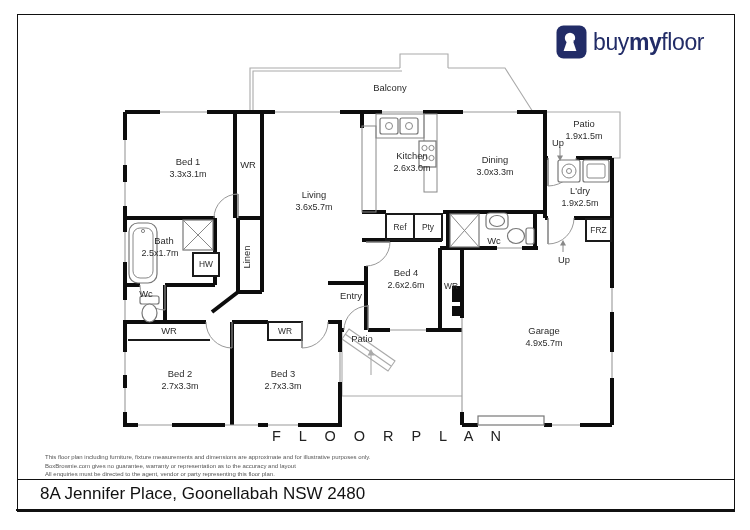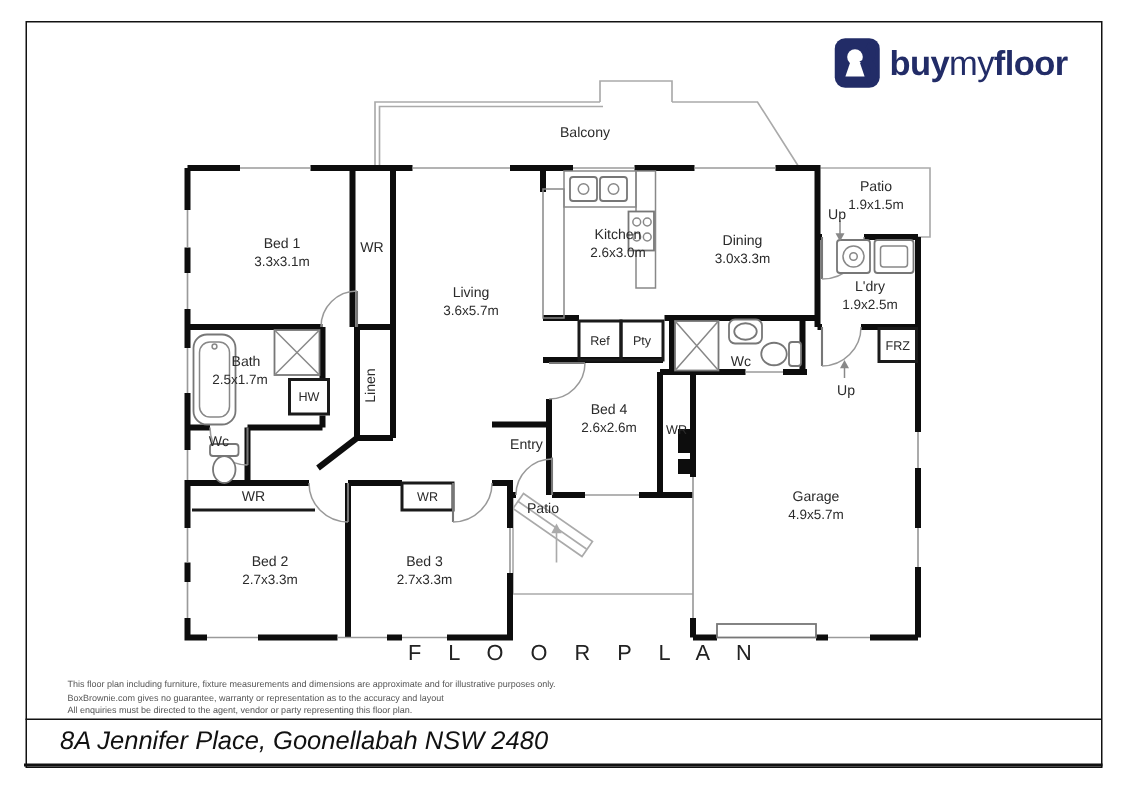--- a/index.html
+++ b/index.html
@@ -2,25 +2,25 @@
 <html><head>
 <meta charset="utf-8">
 <style>
   html,body{margin:0;padding:0;background:#fff;}
   .page{position:relative;width:750px;height:530px;background:#fff;overflow:hidden;
         font-family:"Liberation Sans", sans-serif;}
   .frame{position:absolute;left:17px;top:14px;width:716px;height:496px;
          border:1.5px solid #111;}
   .addr-sep{position:absolute;left:17px;top:479px;width:717px;border-top:1.3px solid #111;}
   .addr-bottom{position:absolute;left:16px;top:509px;width:719px;border-top:2.6px solid #111;}
-  .addressbar{position:absolute;left:40px;top:484px;width:660px;font-size:17px;color:#111;font-style:italic;}
+  .addressbar{position:absolute;left:40px;top:484px;width:660px;font-size:17px;color:#111;}
   .logo{position:absolute;left:556px;top:25px;display:flex;align-items:center;}
   .logo-text{font-size:23px;letter-spacing:-0.4px;color:#222c67;margin-left:6px;}
-  .logo-text .b{font-weight:700;}
-  .logo-text .m{font-weight:400;}
+  .logo-text .b{font-weight:400;}
+  .logo-text .m{font-weight:700;}
   .fp-title{position:absolute;left:0;top:428px;width:780px;text-align:center;
             font-size:14.5px;letter-spacing:7px;color:#222;}
   .disclaimer{position:absolute;left:45px;top:453px;font-size:6px;line-height:8.5px;color:#555;}
   svg text{font-family:"Liberation Sans", sans-serif;fill:#2b2b2b;}
   .rname{font-size:9.4px;}
   .rdims{font-size:9px;}
   .small{font-size:8.4px;}
   .walls{stroke:#0d0d0d;stroke-width:4;fill:none;stroke-linecap:butt;}
   .boxes{stroke:#1a1a1a;stroke-width:2;fill:none;}
   .win{stroke:#9a9a9a;stroke-width:1.1;fill:none;}

